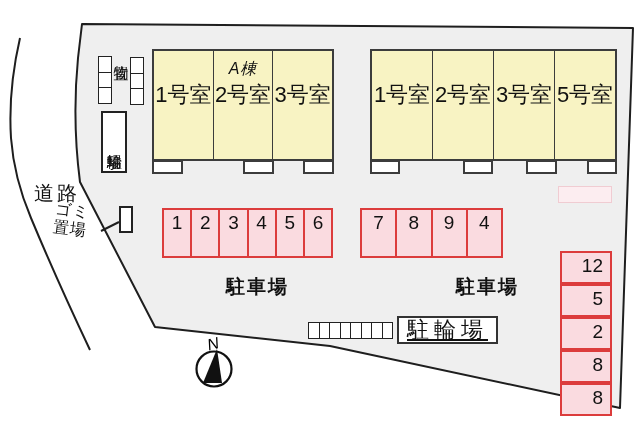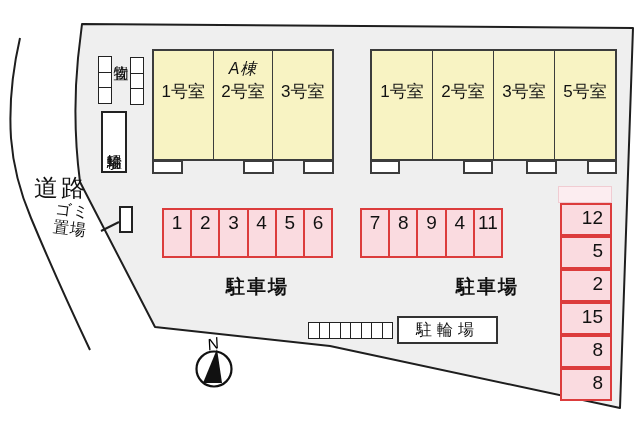--- a/index.html
+++ b/index.html
@@ -12,48 +12,48 @@
 
   
   .building{
     background:#f8f3c3;border:2px solid #3c3c3c;display:flex;z-index:2;
   }
   .unit{flex:1;position:relative;}
   .unit + .unit{border-left:1.6px solid #3c3c3c;}
   .unit-name{position:absolute;top:8px;left:0;width:100%;text-align:center;
     font-size:16px;letter-spacing:1px;font-style:italic;}
   .unit-label{position:absolute;top:29px;left:0;width:100%;text-align:center;
-    font-size:17px;}
+    font-size:22px;}
   .porch{background:#fff;border:2px solid #3c3c3c;z-index:3;}
 
   
   .prow{background:#fadbe0;border:2px solid #dc3c3c;display:flex;z-index:2;}
   .prow .pcell{flex:1;text-align:center;font-size:19px;padding-top:2px;}
   .prow .pcell + .pcell{border-left:2px solid #dc3c3c;}
-  .pcol{display:flex;flex-direction:column;z-index:2;}
+  .pcol{display:flex;flex-direction:column;z-index:2;margin-top:48px;}
   .pcol .pcell{height:29px;background:#fadbe0;border:2px solid #dc3c3c;
     text-align:right;padding-right:7px;font-size:19px;line-height:26px;}
   .pstrip{background:#fcedf0;border:1px solid #f0ccd2;z-index:1;}
   .area-label{font-size:19px;letter-spacing:2px;font-weight:600;z-index:2;}
 
   
   .sq-stack{display:flex;flex-direction:column;background:#fff;
     border:1.6px solid #222;z-index:2;}
   .sq-stack .sq{flex:1;}
   .sq-stack .sq + .sq{border-top:1.6px solid #222;}
   .sq-row{display:flex;background:#fff;border:1.6px solid #222;z-index:2;}
   .sq-row .sq{flex:1;}
   .sq-row .sq + .sq{border-left:1.6px solid #222;}
 
   .vtext{writing-mode:vertical-rl;text-orientation:upright;}
   .bike-top{background:#fff;border:2px solid #222;display:flex;
     align-items:center;justify-content:center;font-size:15px;z-index:2;}
   .bike-bottom{background:#fff;border:2px solid #333;display:flex;
-    align-items:center;justify-content:center;font-size:16px;
-    letter-spacing:5px;z-index:2;}
+    align-items:center;justify-content:center;font-size:22px;
+    letter-spacing:5px;z-index:2;text-decoration:underline;}
   .label-plain{z-index:2;}
   .garbage-box{background:#fff;border:2px solid #222;z-index:2;}
 </style>
 </head>
 <body>
 
 <div class="canvas">
 
   <svg class="bg" width="640" height="427" viewBox="0 0 640 427">
 
@@ -80,21 +80,21 @@
 
     <line x1="101" y1="231" x2="119" y2="222" stroke="#1e1e1e" stroke-width="2"></line>
 
     <g>
       <circle cx="214" cy="369" r="17.5" fill="#fff" stroke="#111" stroke-width="2.2"></circle>
       <polygon points="217,349 203,383 222,383" fill="#111"></polygon>
       <text x="207" y="349" font-size="16" font-style="italic" font-family="Liberation Sans, sans-serif" transform="rotate(-14 214 343)">N</text>
     </g>
   </svg>
 
-  <div class="abs label-plain" style="left:34px;top:172px;font-size:24px;letter-spacing:3px;">道路</div>
+  <div class="abs label-plain" style="left:34px;top:180px;font-size:20px;letter-spacing:3px;">道路</div>
 
   <div class="abs sq-stack" style="left:98px;top:56px;width:14px;height:48px;">
     <div class="sq"></div>
     <div class="sq"></div>
     <div class="sq"></div>
   </div>
   <div class="abs vtext label-plain" style="left:111px;top:54px;font-size:15px;">物置</div>
   <div class="abs sq-stack" style="left:130px;top:57px;width:14px;height:48px;">
     <div class="sq"></div>
     <div class="sq"></div>
@@ -152,30 +152,28 @@
     <div class="pcell">4</div>
     <div class="pcell">5</div>
     <div class="pcell">6</div>
   </div>
 
   <div class="abs prow" style="left:360px;top:208px;width:143px;height:50px;">
     <div class="pcell">7</div>
     <div class="pcell">8</div>
     <div class="pcell">9</div>
     <div class="pcell">4</div>
-    <div class="pcell">11</div>
   </div>
 
   <div class="abs pstrip" style="left:558px;top:186px;width:54px;height:17px;"></div>
 
   <div class="abs pcol" style="left:560px;top:203px;width:52px;">
     <div class="pcell">12</div>
     <div class="pcell">5</div>
     <div class="pcell">2</div>
-    <div class="pcell">15</div>
     <div class="pcell">8</div>
     <div class="pcell">8</div>
   </div>
 
   <div class="abs area-label" style="left:226px;top:274px;">駐車場</div>
   <div class="abs area-label" style="left:456px;top:274px;">駐車場</div>
 
   <div class="abs sq-row" style="left:308px;top:322px;width:85px;height:17px;">
     <div class="sq"></div>
     <div class="sq"></div>

